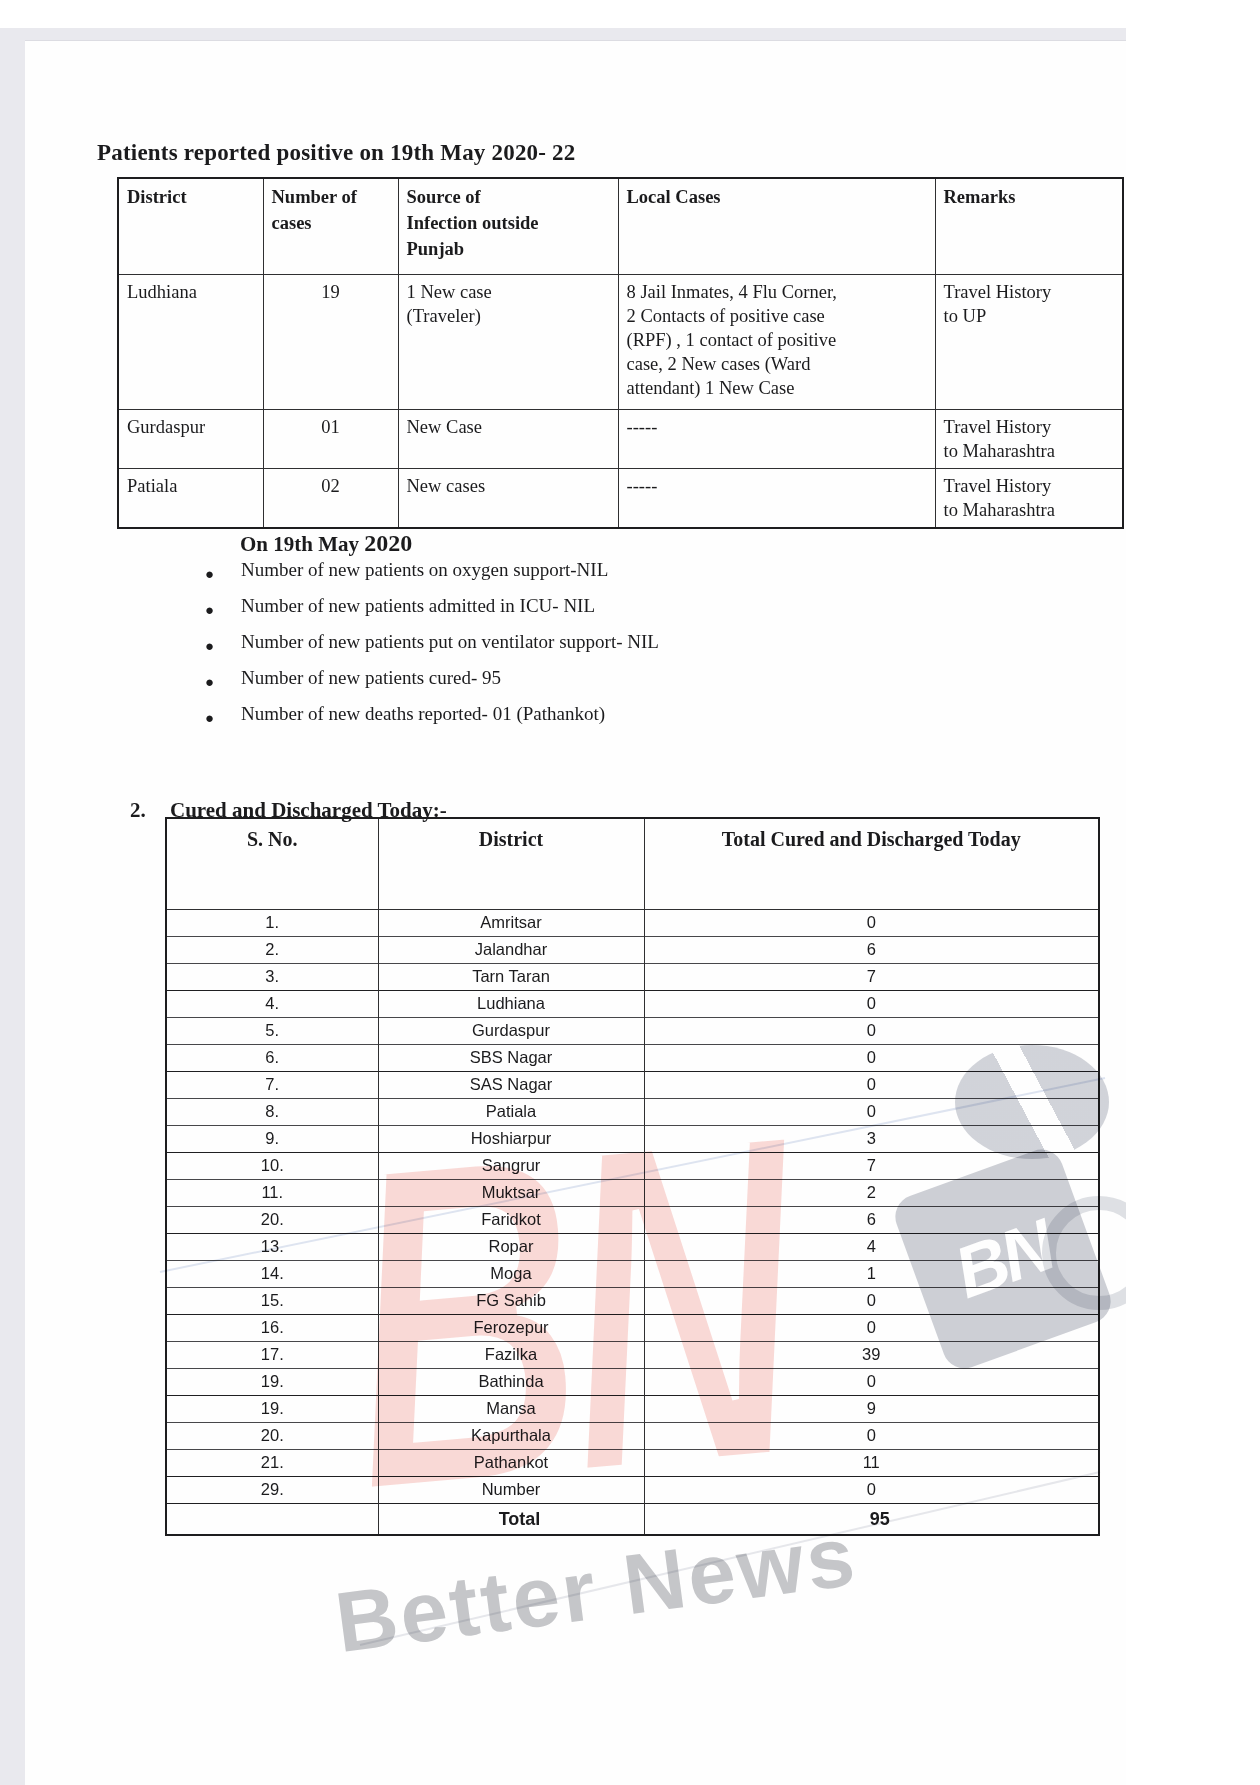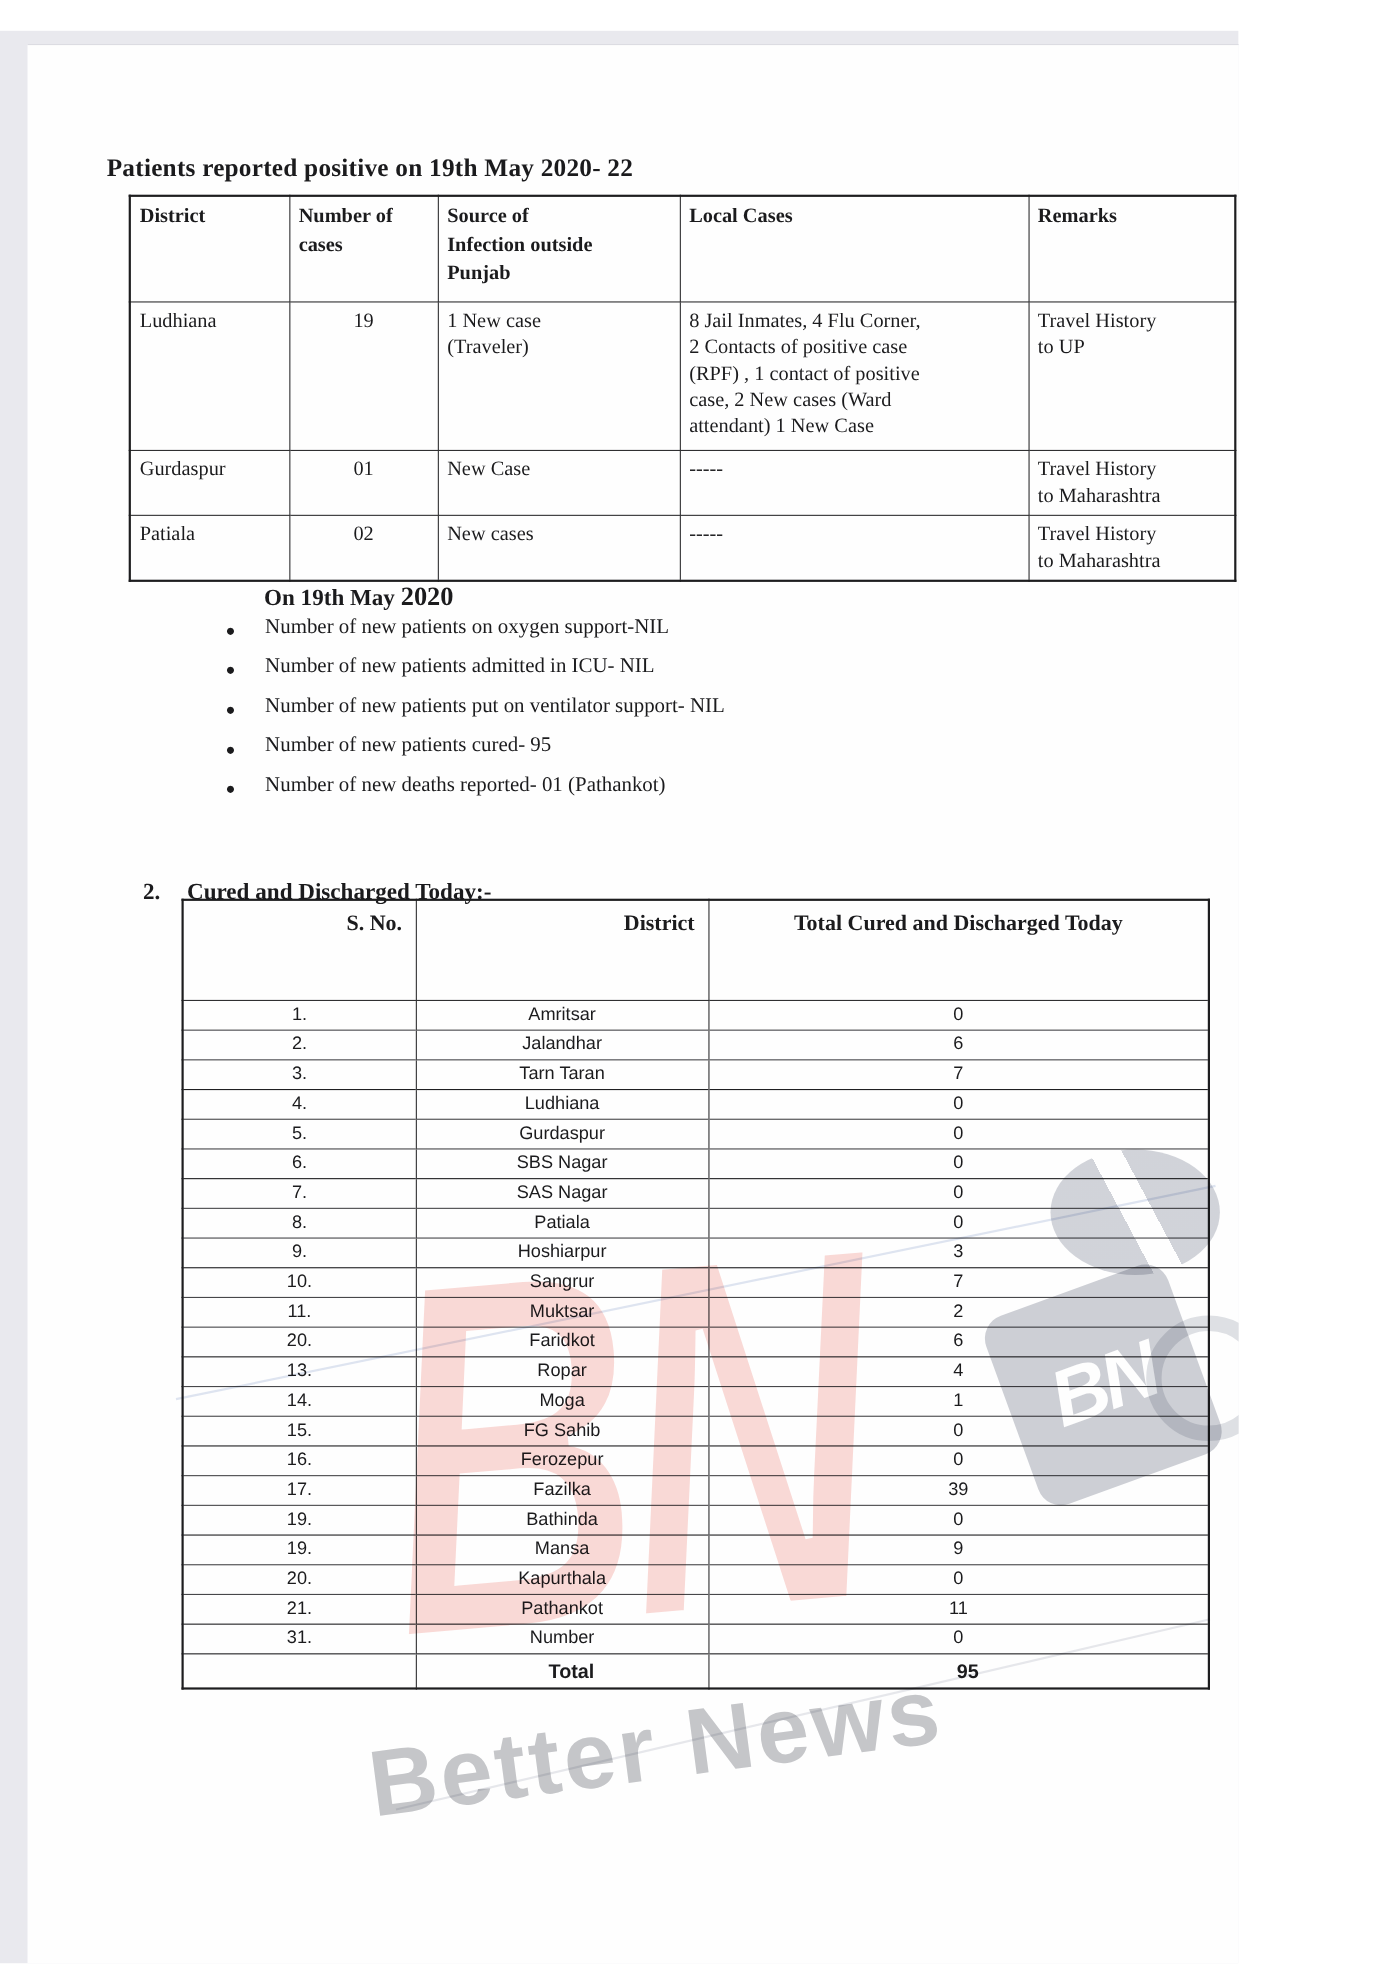--- a/index.html
+++ b/index.html
@@ -31,21 +31,21 @@
   .bullets li{margin:0 0 16px 0;line-height:20px;padding-left:36px;position:relative;}
   .bullets li .dot{position:absolute;left:0;top:4px;font-size:15px;}
 
   .sec2{position:absolute;left:130px;top:782px;font-size:21px;font-weight:bold;margin-top:16px;}
   .sec2-num{display:inline-block;width:40px;}
 
   
   .t2{position:absolute;left:165px;top:817px;width:933px;border:2.2px solid #1d1d1f;}
   .t2 th{border:1.8px solid #2f2f31;vertical-align:top;box-sizing:border-box;
          font-size:20px;font-weight:bold;padding:7px 12px;height:91px;line-height:27px;}
-  .t2 th.h-sno,.t2 th.h-dist{text-align:right;}
+  .t2 th.h-sno,.t2 th.h-dist{text-align:center;}
   .t2 th.h-total{text-align:center;}
   .t2 td{border-left:1.8px solid #2f2f31;border-right:1.8px solid #2f2f31;
          border-top:1.6px solid #47474a;padding:0;box-sizing:border-box;
          font-family:"Liberation Sans","DejaVu Sans",sans-serif;font-size:16.5px;
          text-align:center;line-height:25px;}
   .t2 tbody tr{height:27px;}
   .t2 tbody tr:nth-child(3n+1) td{border-top-color:#1f1f21;}
   .t2 tfoot td{border-top:1.8px solid #1f1f21;font-weight:bold;font-size:18px;height:32px;line-height:30px;padding-left:17px;}
 
   
@@ -261,21 +261,21 @@
           <td>20.</td>
           <td>Kapurthala</td>
           <td>0</td>
         </tr>
         <tr>
           <td>21.</td>
           <td>Pathankot</td>
           <td>11</td>
         </tr>
         <tr>
-          <td>31.</td>
+          <td>29.</td>
           <td>Number</td>
           <td>0</td>
         </tr>
       </tbody>
     <tfoot>
       <tr>
         <td></td>
         <td>Total</td>
         <td>95</td>
       </tr>

